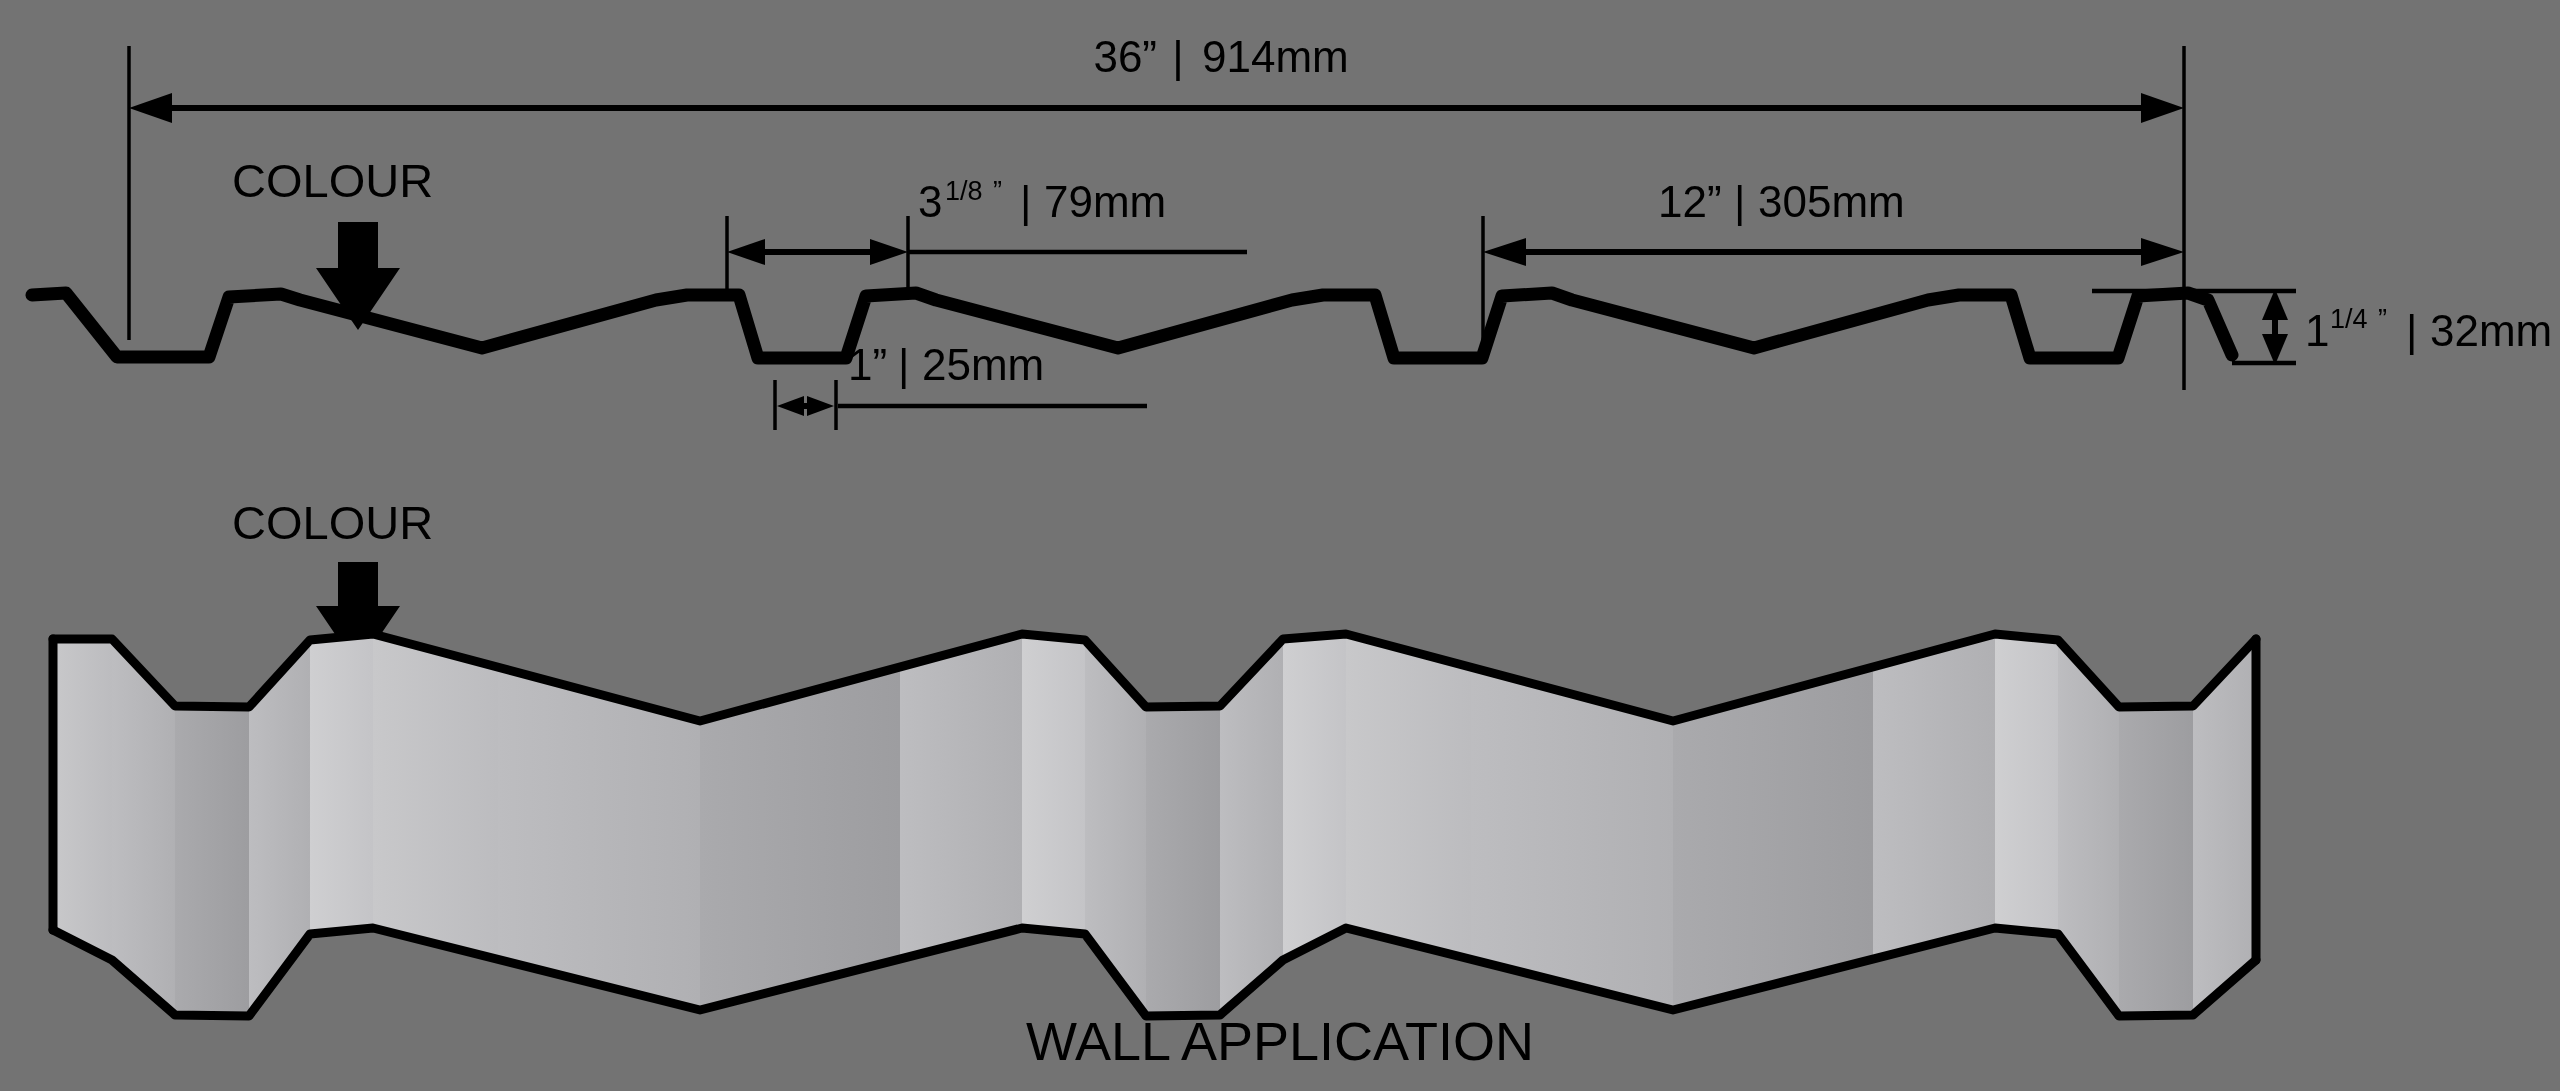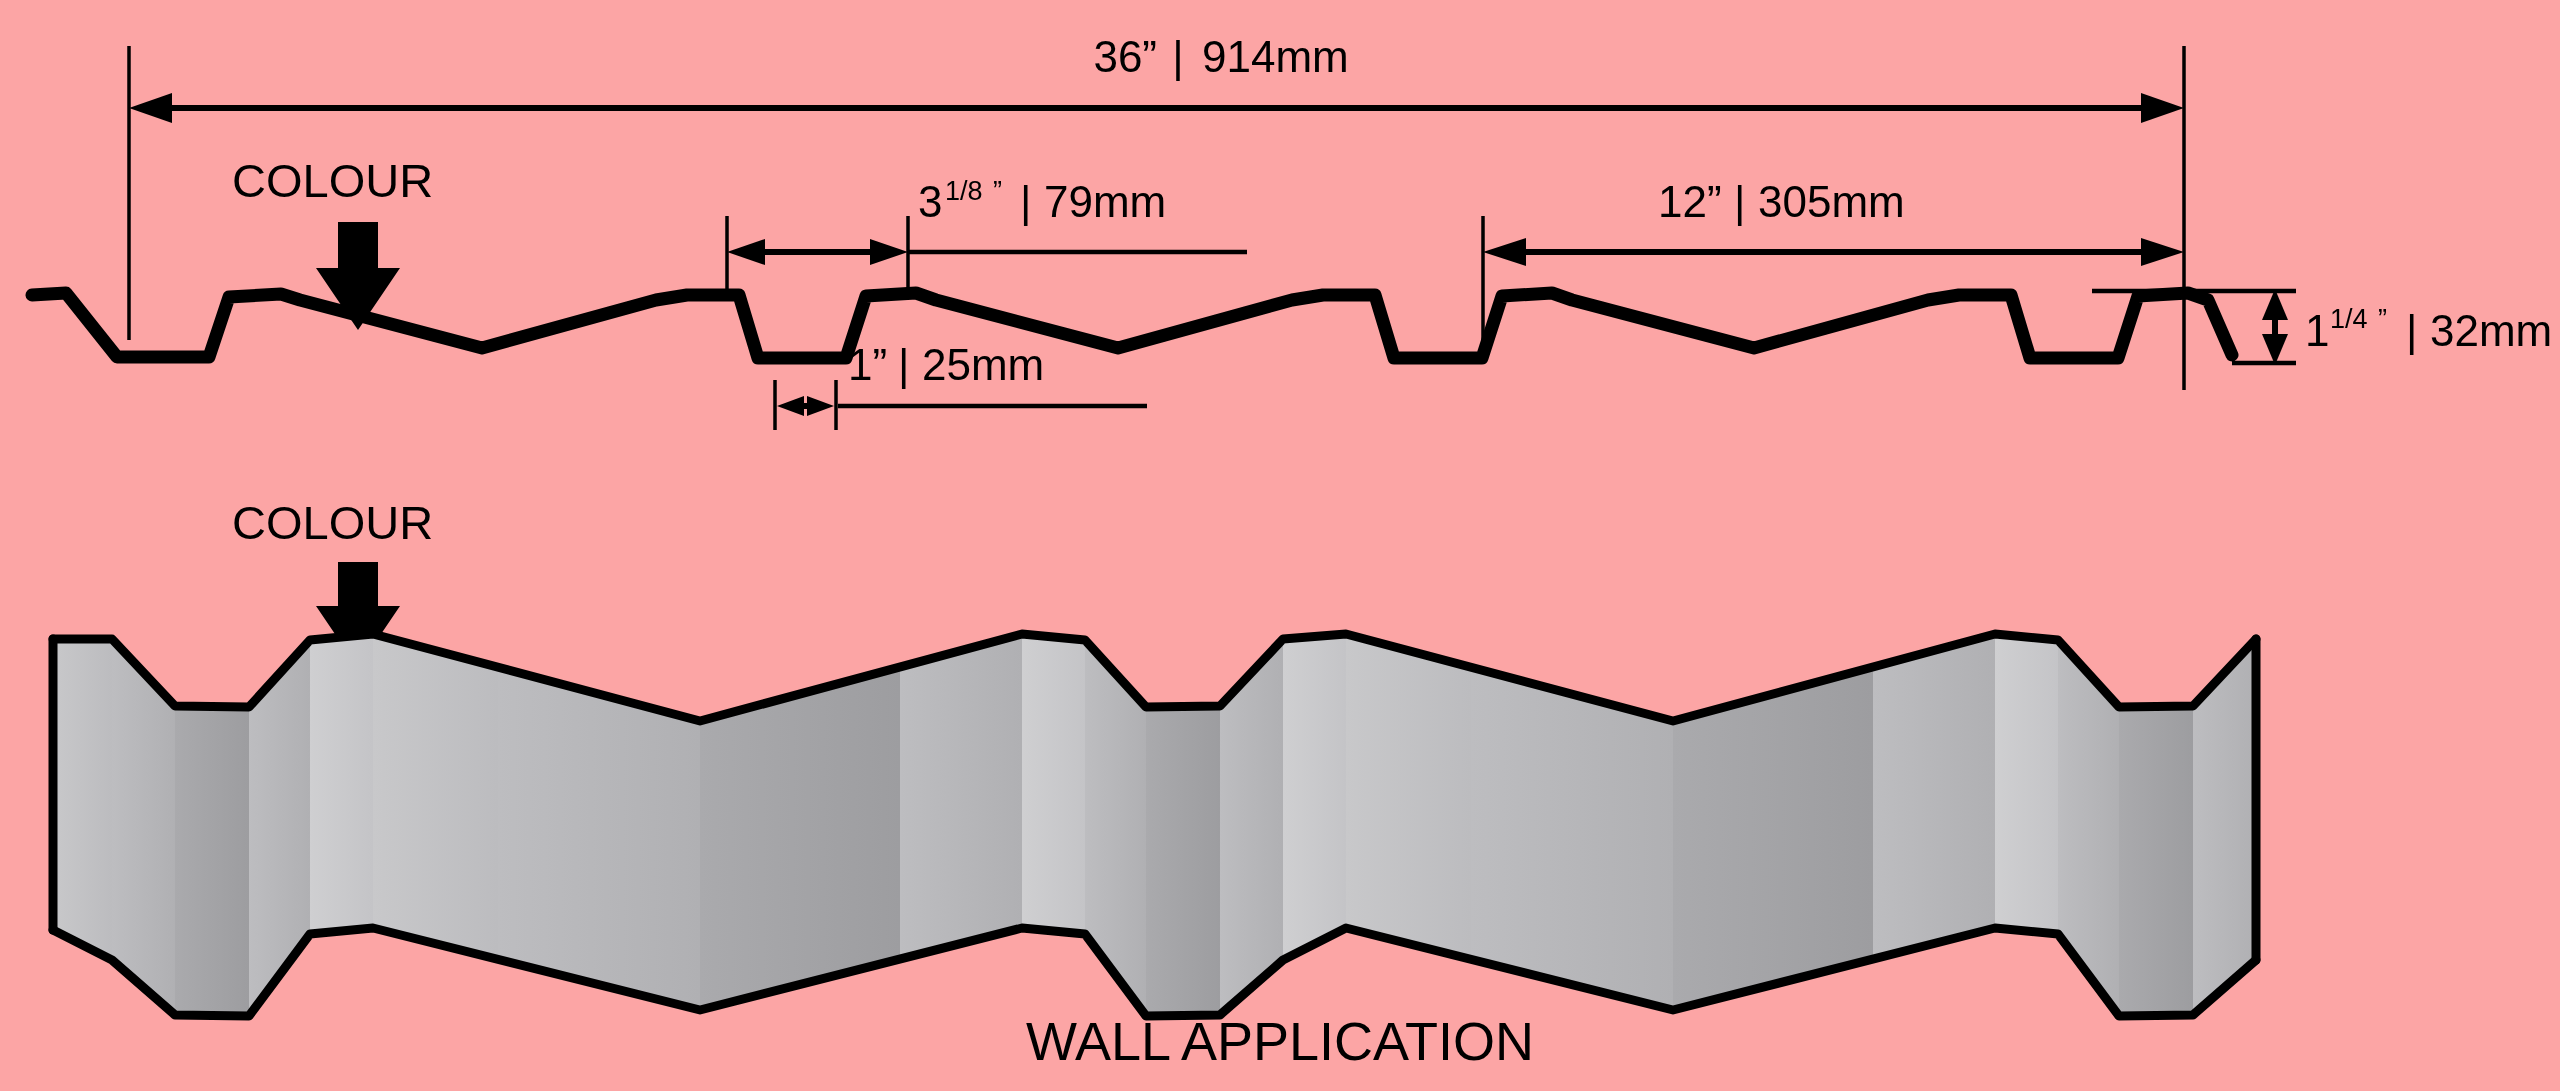--- a/index.html
+++ b/index.html
@@ -7,21 +7,21 @@
     padding: 0;
     background: #ffffff;
   }
   body {
     font-family: "Liberation Sans", sans-serif;
   }
   #root {
     position: relative;
     width: 2560px;
     height: 1091px;
-    background: #fca5a5;
+    background: #737373;
     overflow: hidden;
   }
   svg.diagram {
     position: absolute;
     left: 0;
     top: 0;
     width: 2560px;
     height: 1091px;
     display: block;
   }

